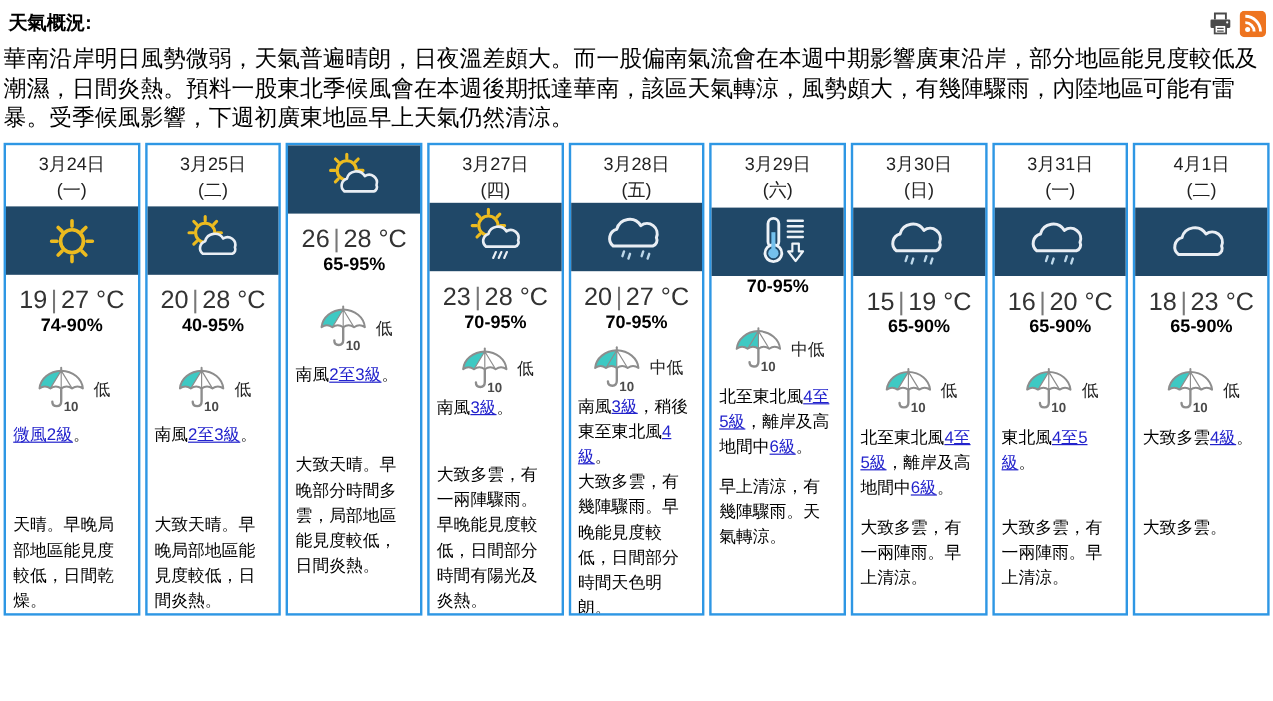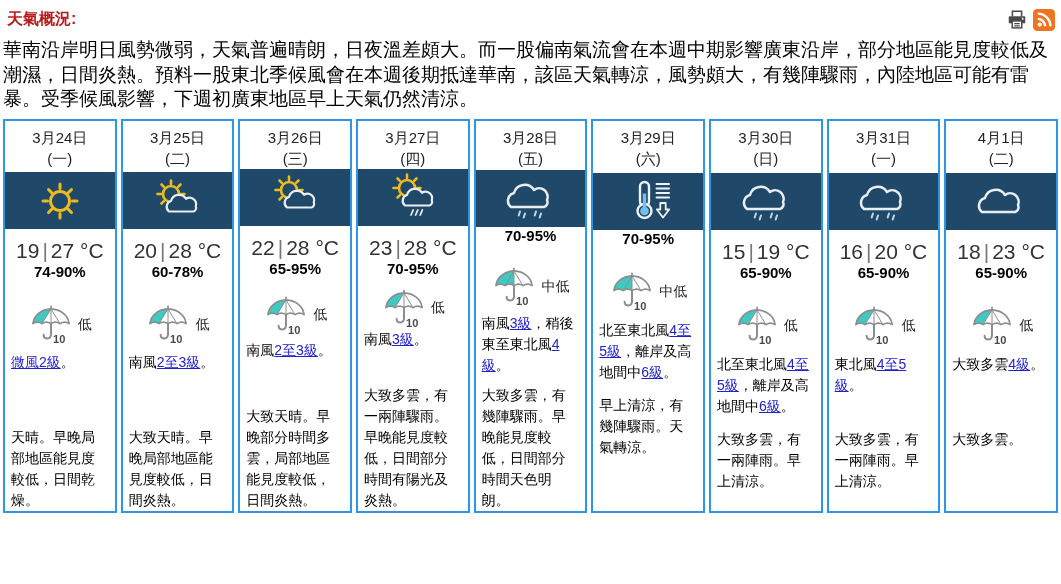--- a/index.html
+++ b/index.html
@@ -1,21 +1,21 @@
 <!DOCTYPE html>
 <html><head>
 <meta charset="utf-8">
 <style>
   html,body{margin:0;padding:0;}
   body{
     width:1061px;height:584px;background:#fff;color:#000;
     font-family:"Liberation Sans",sans-serif;overflow:hidden;
   }
   .topbar{display:flex;justify-content:space-between;align-items:flex-start;padding:9px 4px 0 7px;}
-  .page-title{font-size:16px;font-weight:bold;color:#b91c1c;margin:0;}
+  .page-title{font-size:16px;font-weight:bold;color:#000000;margin:0;}
   .actions{display:flex;gap:5px;padding-right:2px;}
   .actions svg{width:22px;height:22px;cursor:pointer;display:block;}
   .summary{margin:7px 3px 0 3px;font-size:19px;line-height:24.5px;}
   .forecast{
     display:grid;grid-template-columns:repeat(9,1fr);gap:4px;
     padding:0 3px;margin-top:7px;height:394px;box-sizing:border-box;
   }
   .day{
     border:2px solid #2e97e4;background:#fff;display:flex;flex-direction:column;
     box-sizing:border-box;overflow:hidden;
@@ -104,52 +104,48 @@
           <g fill="none" stroke="#ecbb1f" stroke-width="2.6" stroke-linecap="round">
     <circle cx="26" cy="17" r="8"></circle>
     <path d="M26 3.5V7M26 27v3.5M12.5 17H16M36 17h3.5M16.5 7.5l2.4 2.4M33.1 24.1l2.4 2.4M35.5 7.5l-2.4 2.4M18.9 24.1l-2.4 2.4"></path>
           </g>
     <path d="M24 34.5A6 6 0 0 1 26 24A8.25 8.25 0 0 1 41 21.75A6.5 6.5 0 0 1 50.75 29.25A3.75 3.75 0 0 1 48.5 34.5Z" fill="#204868" stroke="#e9eef4" stroke-width="2.2" stroke-linejoin="round"></path>
         </svg>
       </div>
     <div class="temp">
       <span>20</span><span class="sep">|</span><span>28</span>&nbsp;<span>°C</span>
     </div>
-    <div class="hum">60-78%</div>
+    <div class="hum">40-95%</div>
     <div class="psr">
       <svg viewBox="0 0 56 48">
         <path class="wedge" fill="#3ec9c3" d="M28 5C16 5.5 7 13 6 23Q11.5 19 17 23Z"></path>
         <path d="M28 5C16 5.5 7 13 6 23Q11.5 19 17 23Q22.5 19 28 23Q33.5 19 39 23Q44.5 19 50 23C49 13 40 5.5 28 5Z" fill="none" stroke="#8d8d8d" stroke-width="2" stroke-linejoin="round"></path>
         <path d="M28 5L17 23M28 5L28 23M28 5L39 23" stroke="#8d8d8d" stroke-width="1.2" fill="none"></path>
         <path d="M28 2v3" stroke="#8d8d8d" stroke-width="2" stroke-linecap="round"></path>
         <path d="M28 23V36q0 5-4.5 5q-4.5 0-4.5-4.5" stroke="#8d8d8d" stroke-width="2.4" fill="none" stroke-linecap="round"></path>
         <text x="30.5" y="46" font-size="13.5" font-weight="bold" fill="#4a4a4a">10</text>
       </svg>
       <span class="psr-label">低</span>
     </div>
     <div class="wind"><span>南風</span><a href="#" class="wlink">2至3級</a><span>。</span></div>
     <div class="desc">大致天晴。早晚局部地區能見度較低，日間炎熱。</div>
   </div>
 
   <div class="day">
-    <div class="date">
-      <div>3月26日</div>
-      <div>(三)</div>
-    </div>
     <div class="band">
         <svg viewBox="0 0 64 48">
           <g fill="none" stroke="#ecbb1f" stroke-width="2.6" stroke-linecap="round">
     <circle cx="26" cy="17" r="8"></circle>
     <path d="M26 3.5V7M26 27v3.5M12.5 17H16M36 17h3.5M16.5 7.5l2.4 2.4M33.1 24.1l2.4 2.4M35.5 7.5l-2.4 2.4M18.9 24.1l-2.4 2.4"></path>
           </g>
     <path d="M24 34.5A6 6 0 0 1 26 24A8.25 8.25 0 0 1 41 21.75A6.5 6.5 0 0 1 50.75 29.25A3.75 3.75 0 0 1 48.5 34.5Z" fill="#204868" stroke="#e9eef4" stroke-width="2.2" stroke-linejoin="round"></path>
         </svg>
       </div>
     <div class="temp">
-      <span>22</span><span class="sep">|</span><span>28</span>&nbsp;<span>°C</span>
+      <span>26</span><span class="sep">|</span><span>28</span>&nbsp;<span>°C</span>
     </div>
     <div class="hum">65-95%</div>
     <div class="psr">
       <svg viewBox="0 0 56 48">
         <path class="wedge" fill="#3ec9c3" d="M28 5C16 5.5 7 13 6 23Q11.5 19 17 23Z"></path>
         <path d="M28 5C16 5.5 7 13 6 23Q11.5 19 17 23Q22.5 19 28 23Q33.5 19 39 23Q44.5 19 50 23C49 13 40 5.5 28 5Z" fill="none" stroke="#8d8d8d" stroke-width="2" stroke-linejoin="round"></path>
         <path d="M28 5L17 23M28 5L28 23M28 5L39 23" stroke="#8d8d8d" stroke-width="1.2" fill="none"></path>
         <path d="M28 2v3" stroke="#8d8d8d" stroke-width="2" stroke-linecap="round"></path>
         <path d="M28 23V36q0 5-4.5 5q-4.5 0-4.5-4.5" stroke="#8d8d8d" stroke-width="2.4" fill="none" stroke-linecap="round"></path>
         <text x="30.5" y="46" font-size="13.5" font-weight="bold" fill="#4a4a4a">10</text>
@@ -198,20 +194,23 @@
     <div class="date">
       <div>3月28日</div>
       <div>(五)</div>
     </div>
     <div class="band">
         <svg viewBox="0 0 64 48">
     <path d="M13 32A8 8 0 0 1 16 18A11 11 0 0 1 36 15A8.5 8.5 0 0 1 49 25A5 5 0 0 1 46 32Z" fill="none" stroke="#e9eef4" stroke-width="2.5" stroke-linejoin="round"></path>
     <path d="M22 36.5l-1.3 4M27 38.5l-1.3 4M38 36.5l-1.3 4M43 38.5l-1.3 4" stroke="#bdd8ea" stroke-width="2" stroke-linecap="round" fill="none"></path>
         </svg>
       </div>
+    <div class="temp">
+      <span>20</span><span class="sep">|</span><span>27</span>&nbsp;<span>°C</span>
+    </div>
     <div class="hum">70-95%</div>
     <div class="psr">
       <svg viewBox="0 0 56 48">
         <path class="wedge" fill="#3ec9c3" d="M28 5C16 5.5 7 13 6 23Q11.5 19 17 23Q22.5 19 28 23Z"></path>
         <path d="M28 5C16 5.5 7 13 6 23Q11.5 19 17 23Q22.5 19 28 23Q33.5 19 39 23Q44.5 19 50 23C49 13 40 5.5 28 5Z" fill="none" stroke="#8d8d8d" stroke-width="2" stroke-linejoin="round"></path>
         <path d="M28 5L17 23M28 5L28 23M28 5L39 23" stroke="#8d8d8d" stroke-width="1.2" fill="none"></path>
         <path d="M28 2v3" stroke="#8d8d8d" stroke-width="2" stroke-linecap="round"></path>
         <path d="M28 23V36q0 5-4.5 5q-4.5 0-4.5-4.5" stroke="#8d8d8d" stroke-width="2.4" fill="none" stroke-linecap="round"></path>
         <text x="30.5" y="46" font-size="13.5" font-weight="bold" fill="#4a4a4a">10</text>
       </svg>

